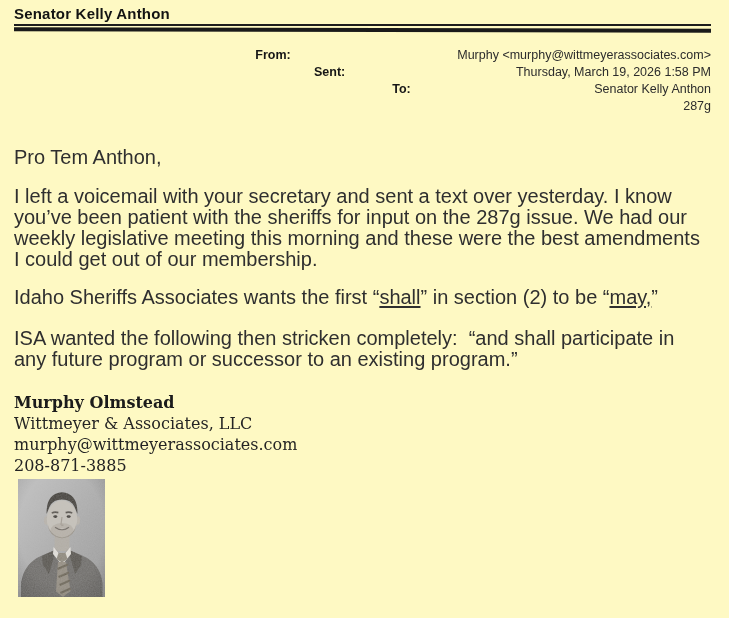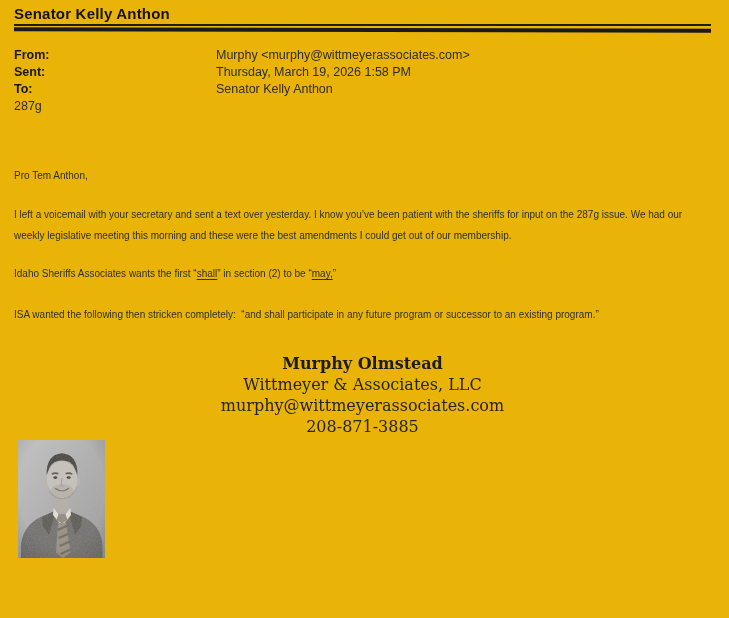--- a/index.html
+++ b/index.html
@@ -1,20 +1,20 @@
 <!DOCTYPE html>
 <html><head>
 <meta charset="utf-8">
 <style>
   html, body { margin: 0; padding: 0; background: #ffffff; }
   .page {
     position: relative;
     width: 729px;
     height: 618px;
-    background: #eab308;
+    background: #fef9c3;
     font-family: "Liberation Sans", sans-serif;
     color: #2e2e2e;
     overflow: hidden;
     box-sizing: border-box;
   }
   .content { padding: 5px 18px 0 14px; }
 
   
   .doc-title {
     font-size: 15px;
@@ -27,39 +27,38 @@
   }
   .title-rule {
     height: 4px;
     background: #1a1a1a;
     margin-top: 2px;
     transform: rotate(0.12deg);
   }
 
   
   .meta { margin-top: 15px; font-size: 12.5px; line-height: 17px; }
-  .meta-row { display: flex; }
+  .meta-row { display: flex; justify-content: flex-end; }
   .meta-label { width: 202px; font-weight: 700; color: #161616; flex: 0 0 202px; }
   .meta-value { color: #2c2c2c; }
 
   
-  .email-body { margin-top: 50px; font-size: 10px; line-height: 21px; color: #2f2f2f; max-width: 697px; }
+  .email-body { margin-top: 32px; font-size: 20px; line-height: 21px; color: #2f2f2f; max-width: 697px; }
   .email-body p { margin: 0 0 17px 0; white-space: pre-wrap; }
   .email-body p.gap-lg { margin-bottom: 20px; }
   .email-body p.gap-md { margin-bottom: 18px; }
   .u { text-decoration: underline; text-underline-offset: 2px; }
 
   
   .signature {
-    margin-top: 28px;
+    margin-top: 22px;
     font-family: "DejaVu Serif", serif;
     font-size: 16px;
     line-height: 21px;
     color: #242424;
-    text-align: center;
   }
   .sig-name { font-weight: 700; color: #1b1b1b; }
   .sig-email { text-underline-offset: 2px; }
   .sig-photo { margin-top: 3px; margin-left: 4px; width: 87px; height: 118px; }
   .sig-photo svg { display: block; }
 </style>
 </head>
 <body>
 
 <div class="page">

